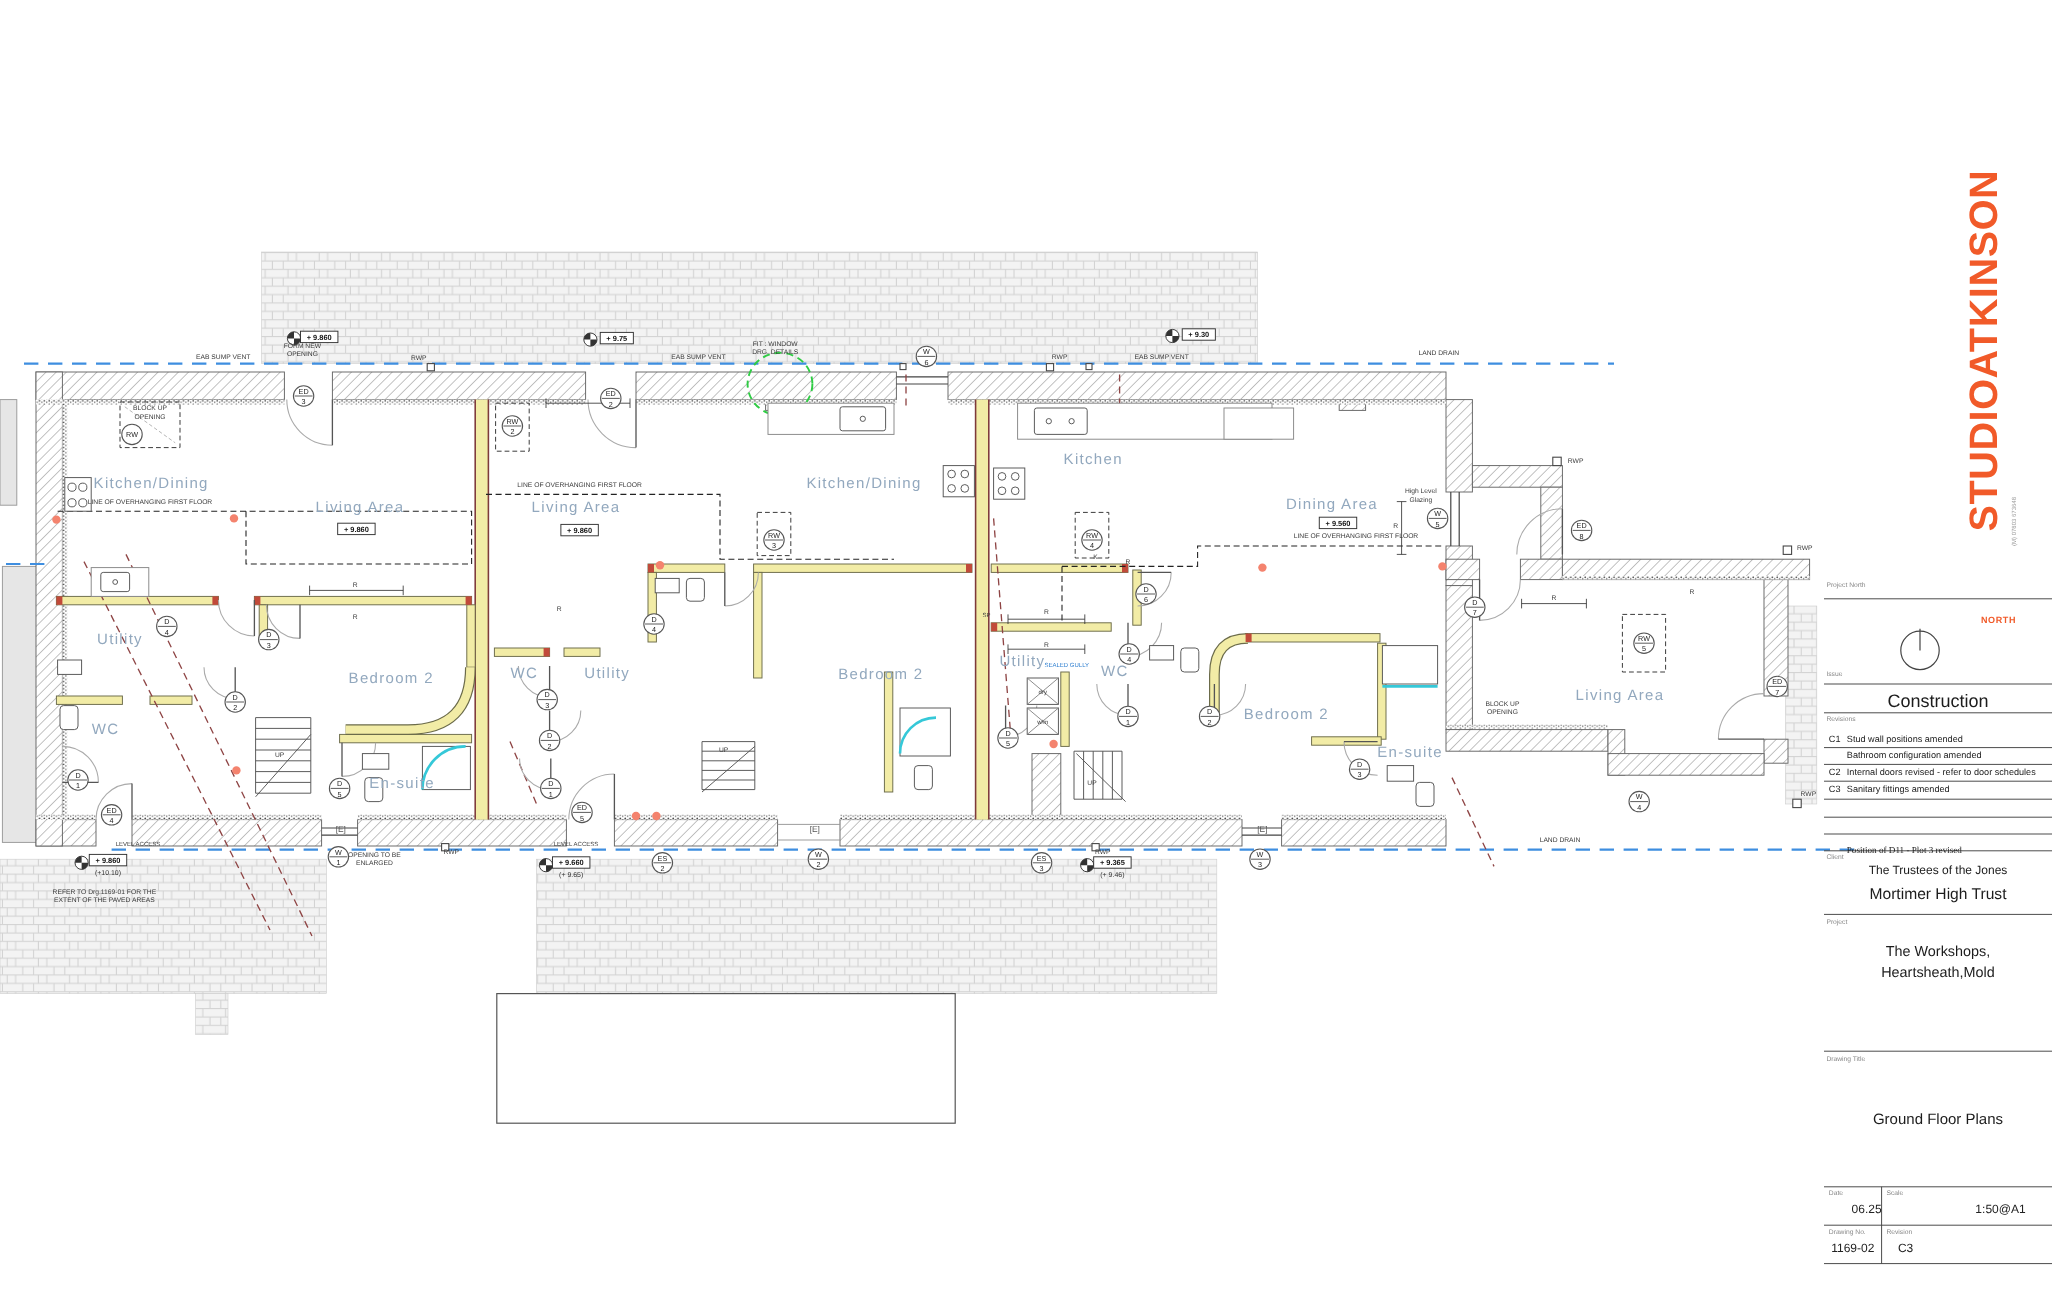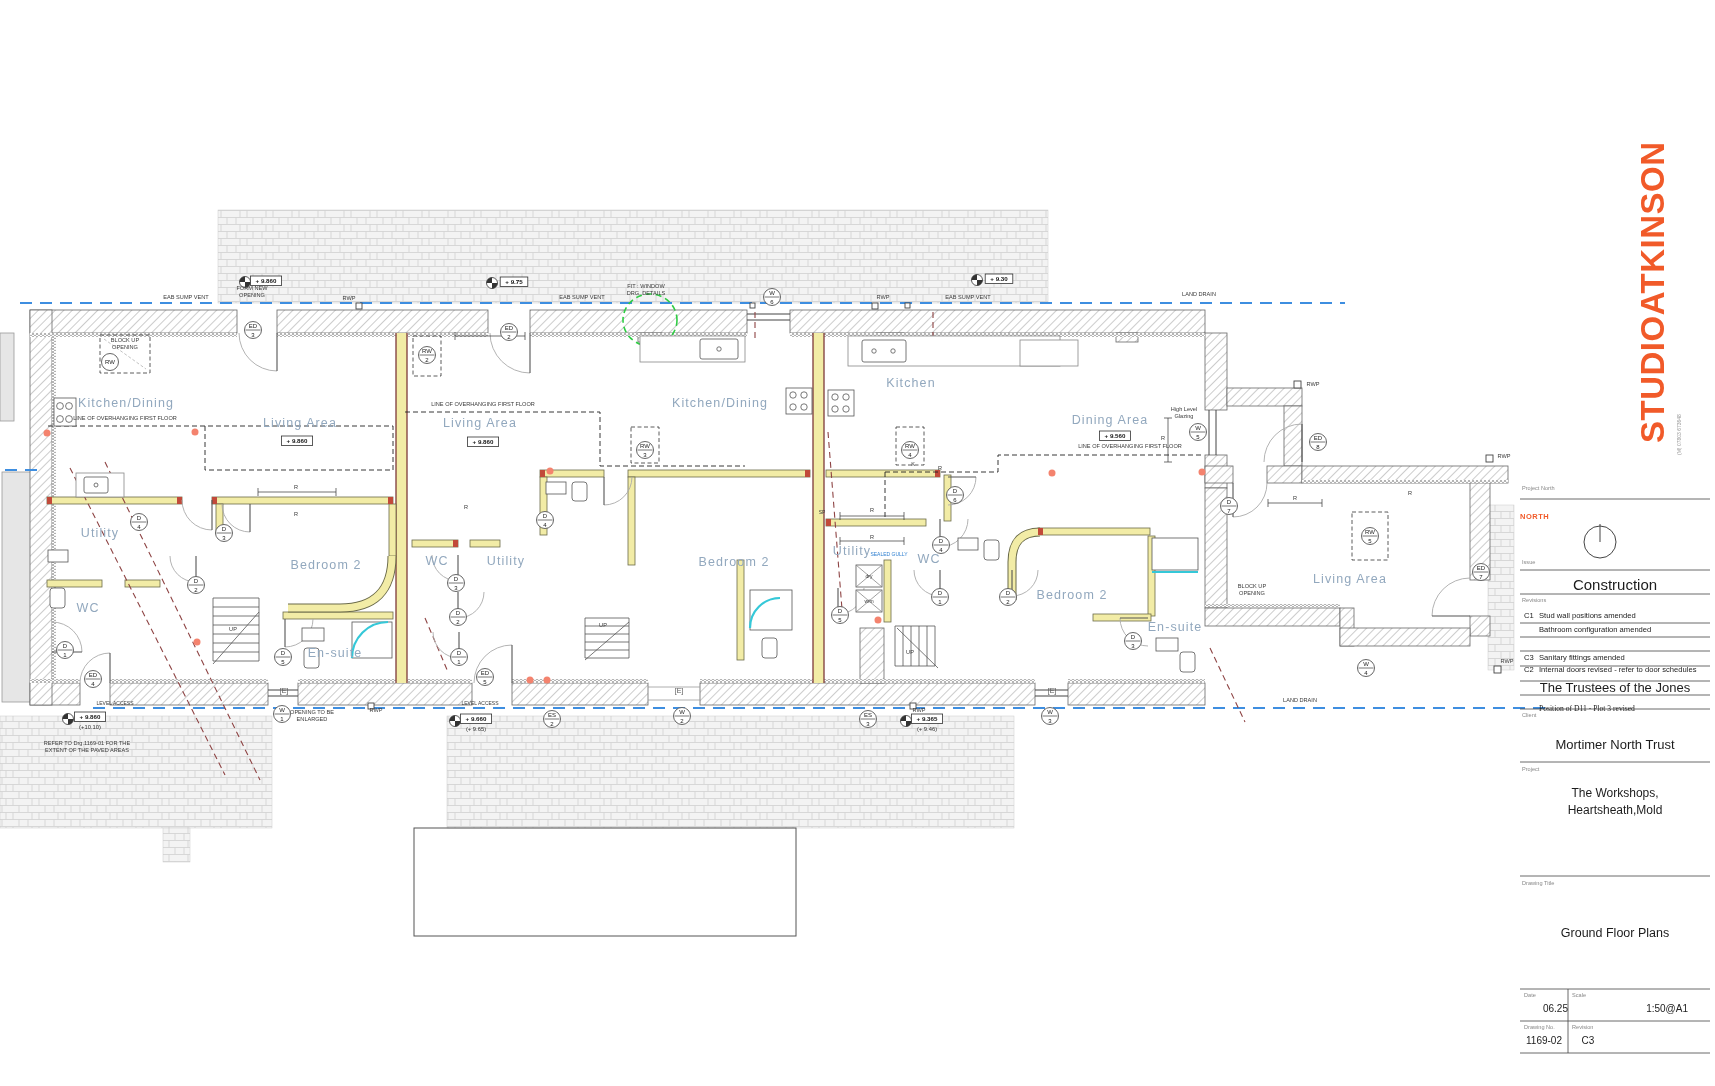--- a/index.html
+++ b/index.html
@@ -17,21 +17,21 @@
   svg text.lvl2{font-size:5.8px;fill:#333;}
   .tb-el{position:absolute;color:#222;}
   .tb-label{position:absolute;font-size:5.6px;color:#888;}
   .tb-center{position:absolute;left:1520px;width:190px;text-align:center;color:#1c1c1c;}
   .rev-row{position:absolute;left:1524px;width:186px;font-size:7.6px;color:#222;white-space:nowrap;}
   .rev-code{display:inline-block;width:15px;}
   #logo{position:absolute;left:1634px;top:443px;transform:rotate(-90deg);transform-origin:0 0;
         font-size:33px;font-weight:bold;letter-spacing:0.5px;color:#f15a29;white-space:nowrap;}
   #phone{position:absolute;left:1676px;top:455px;transform:rotate(-90deg);transform-origin:0 0;
         font-size:5px;color:#999;white-space:nowrap;}
-  #north-lbl{position:absolute;left:1520px;width:160px;text-align:left;top:512px;
+  #north-lbl{position:absolute;left:1520px;width:160px;text-align:right;top:512px;
         font-size:7.5px;font-weight:bold;color:#f15a29;letter-spacing:0.5px;}
 </style>
 </head>
 <body>
 
 <div id="sheet">
 
 <svg id="plan-svg" width="1715" height="1086" viewBox="0 0 1715 1086">
   <defs>
     <pattern id="hatch" width="6" height="6" patternUnits="userSpaceOnUse" patternTransform="rotate(45)">
@@ -615,28 +615,28 @@
 <div class="tb-label" style="left:1522px;top:485px">Project North</div>
 <div id="north-lbl">NORTH</div>
 
 <div class="tb-label" style="left:1522px;top:559px">Issue</div>
 <div class="tb-center" style="top:576px;font-size:15px">Construction</div>
 
 <div class="tb-label" style="left:1522px;top:597px">Revisions</div>
 <div id="revisions">
       <div class="rev-row" style="top: 611px;"><span class="rev-code">C1</span><span>Stud wall positions amended</span></div>
       <div class="rev-row" style="top: 625px;"><span class="rev-code"></span><span>Bathroom configuration amended</span></div>
-      <div class="rev-row" style="top: 665px;"><span class="rev-code">C2</span><span>Internal doors revised - refer to door schedules</span></div>
+      <div class="rev-row" style="top: 639px;"><span class="rev-code">C2</span><span>Internal doors revised - refer to door schedules</span></div>
       <div class="rev-row" style="top: 653px;"><span class="rev-code">C3</span><span>Sanitary fittings amended</span></div>
       <div class="rev-row" style="top: 704px; font-family: Liberation Serif, serif;"><span class="rev-code"></span><span>Position of D11 - Plot 3 revised</span></div>
     </div>
 
 <div class="tb-label" style="left:1522px;top:712px">Client</div>
-<div class="tb-center" style="top:680px;font-size:13px">The Trustees of the Jones</div>
-<div class="tb-center" style="top:737px;font-size:13px">Mortimer North Trust</div>
+<div class="tb-center" style="top:720px;font-size:10px">The Trustees of the Jones</div>
+<div class="tb-center" style="top:737px;font-size:13px">Mortimer High Trust</div>
 
 <div class="tb-label" style="left:1522px;top:766px">Project</div>
 <div class="tb-center" style="top:786px;font-size:12px">The Workshops,</div>
 <div class="tb-center" style="top:803px;font-size:12px">Heartsheath,Mold</div>
 
 <div class="tb-label" style="left:1522px;top:880px">Drawing Title</div>
 <div class="tb-center" style="top:926px;font-size:12.5px">Ground Floor Plans</div>
 
 <div class="tb-label" style="left:1524px;top:992px">Date</div>
 <div class="tb-el" style="left:1520px;top:1003px;width:48px;text-align:right;font-size:10px">06.25</div>

